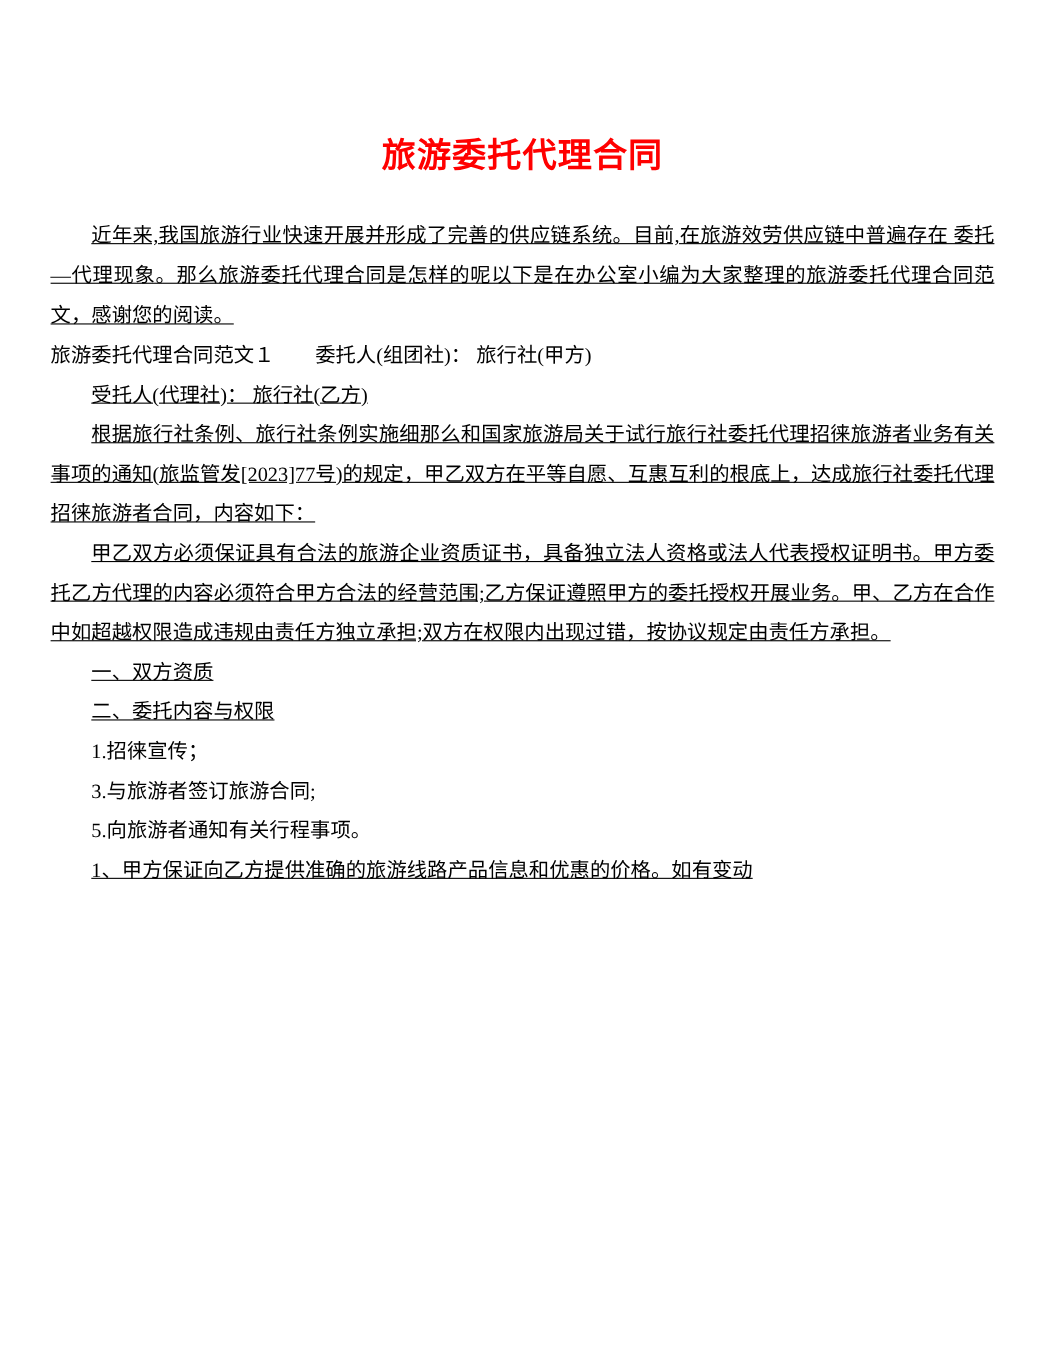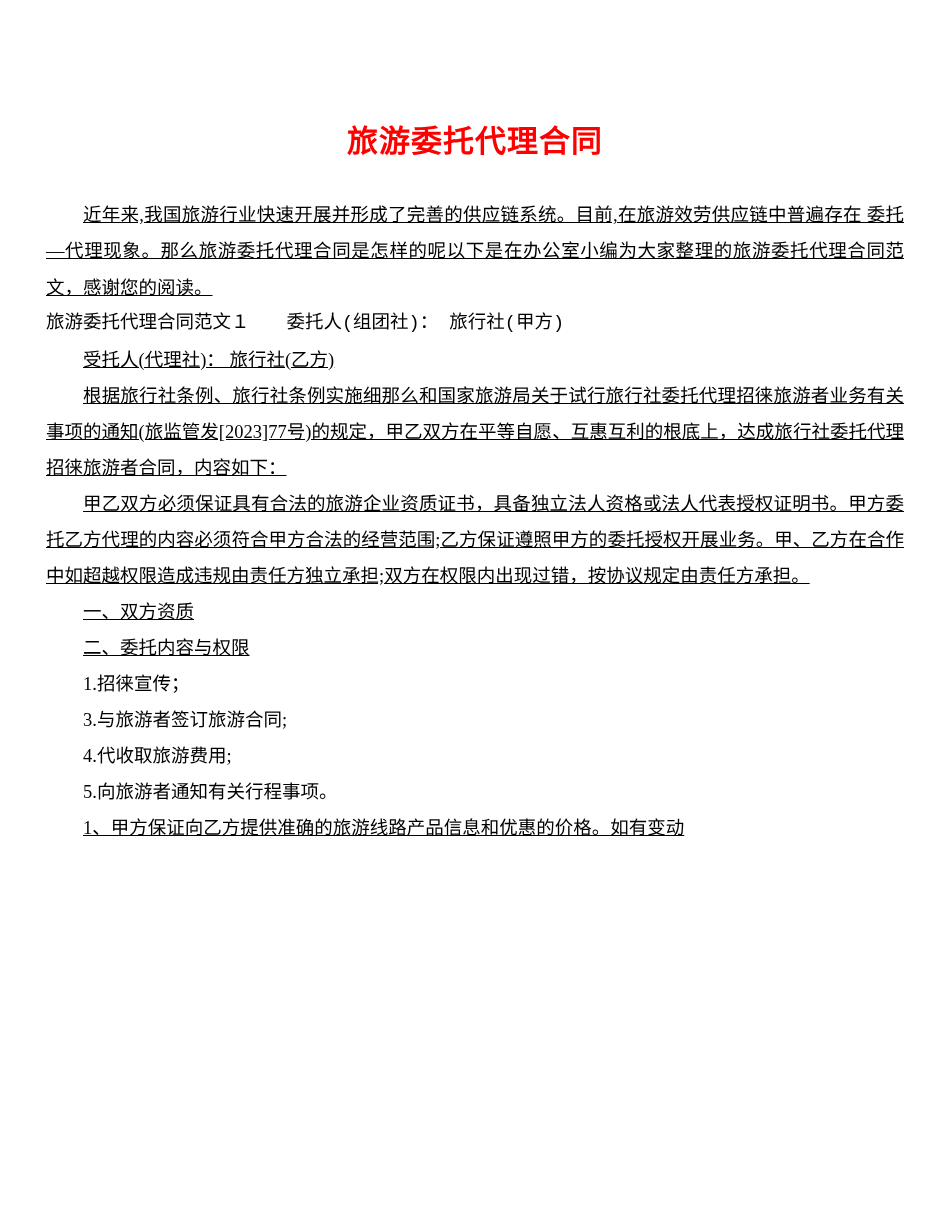--- a/index.html
+++ b/index.html
@@ -41,21 +41,20 @@
     line-height: 1.95;
     text-align: justify;
     text-justify: inter-ideograph;
   }
   p.indent {
     text-indent: 2em;
     text-decoration: underline;
   }
   p.noindent {
     text-indent: 0;
-    font-family: Liberation Mono, monospace;
   }
   p.indent-list {
     text-indent: 2em;
   }
 </style>
 </head>
 <body>
 
 <div class="page">
 
@@ -64,18 +63,17 @@
   <div class="body-text">
     <p class="indent">近年来,我国旅游行业快速开展并形成了完善的供应链系统。目前,在旅游效劳供应链中普遍存在 委托—代理现象。那么旅游委托代理合同是怎样的呢以下是在办公室小编为大家整理的旅游委托代理合同范文，感谢您的阅读。</p>
     <p class="noindent">旅游委托代理合同范文１　　委托人(组团社)：  旅行社(甲方)</p>
     <p class="indent">受托人(代理社)：  旅行社(乙方)</p>
     <p class="indent">根据旅行社条例、旅行社条例实施细那么和国家旅游局关于试行旅行社委托代理招徕旅游者业务有关事项的通知(旅监管发[2023]77号)的规定，甲乙双方在平等自愿、互惠互利的根底上，达成旅行社委托代理招徕旅游者合同，内容如下：</p>
     <p class="indent">甲乙双方必须保证具有合法的旅游企业资质证书，具备独立法人资格或法人代表授权证明书。甲方委托乙方代理的内容必须符合甲方合法的经营范围;乙方保证遵照甲方的委托授权开展业务。甲、乙方在合作中如超越权限造成违规由责任方独立承担;双方在权限内出现过错，按协议规定由责任方承担。</p>
     <p class="indent">一、双方资质</p>
     <p class="indent">二、委托内容与权限</p>
     <p class="indent-list">1.招徕宣传；</p>
     <p class="indent-list">3.与旅游者签订旅游合同;</p>
-    <p class="indent-list">4.代收取旅游费用;</p>
     <p class="indent-list">5.向旅游者通知有关行程事项。</p>
     <p class="indent">1、甲方保证向乙方提供准确的旅游线路产品信息和优惠的价格。如有变动</p>
   </div>
 
 </div>
 
 </body></html>

